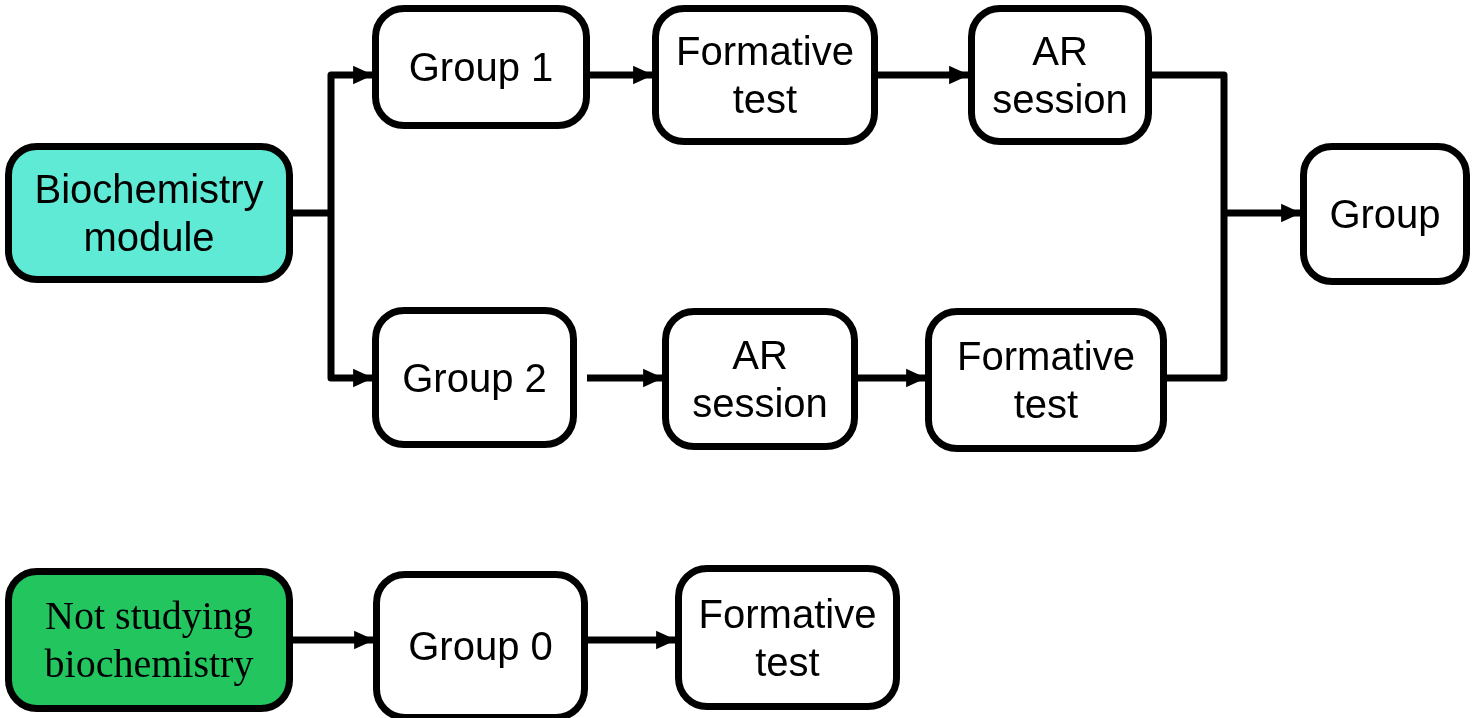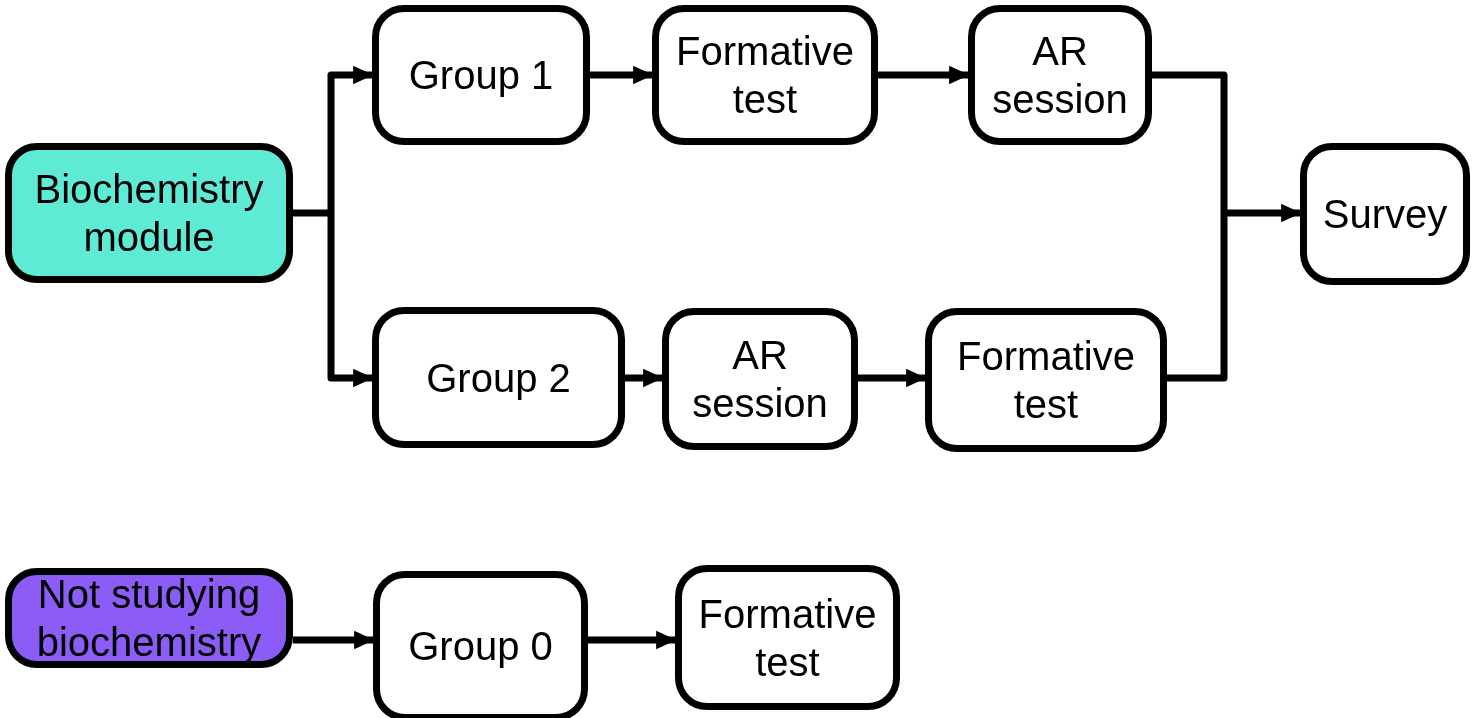--- a/index.html
+++ b/index.html
@@ -64,42 +64,42 @@
         <path d="M587,378 L662,378" fill="none" stroke="#000000" stroke-width="7" stroke-linejoin="round" stroke-linecap="butt" marker-end="url(#arrowhead)"></path>
         <path d="M858,378 L925,378" fill="none" stroke="#000000" stroke-width="7" stroke-linejoin="round" stroke-linecap="butt" marker-end="url(#arrowhead)"></path>
         <path d="M293,640 L373,640" fill="none" stroke="#000000" stroke-width="7" stroke-linejoin="round" stroke-linecap="butt" marker-end="url(#arrowhead)"></path>
         <path d="M588,640 L675,640" fill="none" stroke="#000000" stroke-width="7" stroke-linejoin="round" stroke-linecap="butt" marker-end="url(#arrowhead)"></path>
       </g>
   </svg>
   <div id="node-layer">
       <div class="node" style="left: 5px; top: 143px; width: 288px; height: 140px; background: #5eead4; border-color: rgb(0, 0, 0);">
         <span class="node-label">Biochemistry module</span>
       </div>
-      <div class="node" style="left: 372px; top: 5px; width: 218px; height: 140px; background: rgb(255, 255, 255); border-color: rgb(0, 0, 0);">
+      <div class="node" style="left: 372px; top: 5px; width: 218px; height: 124px; background: rgb(255, 255, 255); border-color: rgb(0, 0, 0);">
         <span class="node-label">Group 1</span>
       </div>
       <div class="node" style="left: 652px; top: 5px; width: 226px; height: 140px; background: rgb(255, 255, 255); border-color: rgb(0, 0, 0);">
         <span class="node-label">Formative test</span>
       </div>
       <div class="node" style="left: 968px; top: 5px; width: 184px; height: 140px; background: rgb(255, 255, 255); border-color: rgb(0, 0, 0);">
         <span class="node-label">AR session</span>
       </div>
       <div class="node" style="left: 1300px; top: 143px; width: 170px; height: 142px; background: rgb(255, 255, 255); border-color: rgb(0, 0, 0);">
-        <span class="node-label">Survey</span>
+        <span class="node-label">Group</span>
       </div>
-      <div class="node" style="left: 372px; top: 307px; width: 253px; height: 141px; background: rgb(255, 255, 255); border-color: rgb(0, 0, 0);">
+      <div class="node" style="left: 372px; top: 307px; width: 205px; height: 141px; background: rgb(255, 255, 255); border-color: rgb(0, 0, 0);">
         <span class="node-label">Group 2</span>
       </div>
       <div class="node" style="left: 662px; top: 308px; width: 196px; height: 142px; background: rgb(255, 255, 255); border-color: rgb(0, 0, 0);">
         <span class="node-label">AR session</span>
       </div>
       <div class="node" style="left: 925px; top: 308px; width: 242px; height: 144px; background: rgb(255, 255, 255); border-color: rgb(0, 0, 0);">
         <span class="node-label">Formative test</span>
       </div>
-      <div class="node" style="left: 5px; top: 568px; width: 288px; height: 100px; background: #8b5cf6; border-color: rgb(0, 0, 0);">
+      <div class="node" style="left: 5px; top: 568px; width: 288px; height: 144px; background: #22c55e; border-color: rgb(0, 0, 0); font-family: Liberation Serif, serif;">
         <span class="node-label">Not studying biochemistry</span>
       </div>
       <div class="node" style="left: 373px; top: 571px; width: 215px; height: 150px; background: rgb(255, 255, 255); border-color: rgb(0, 0, 0);">
         <span class="node-label">Group 0</span>
       </div>
       <div class="node" style="left: 675px; top: 565px; width: 225px; height: 145px; background: rgb(255, 255, 255); border-color: rgb(0, 0, 0);">
         <span class="node-label">Formative test</span>
       </div>
     </div>
 </div>

